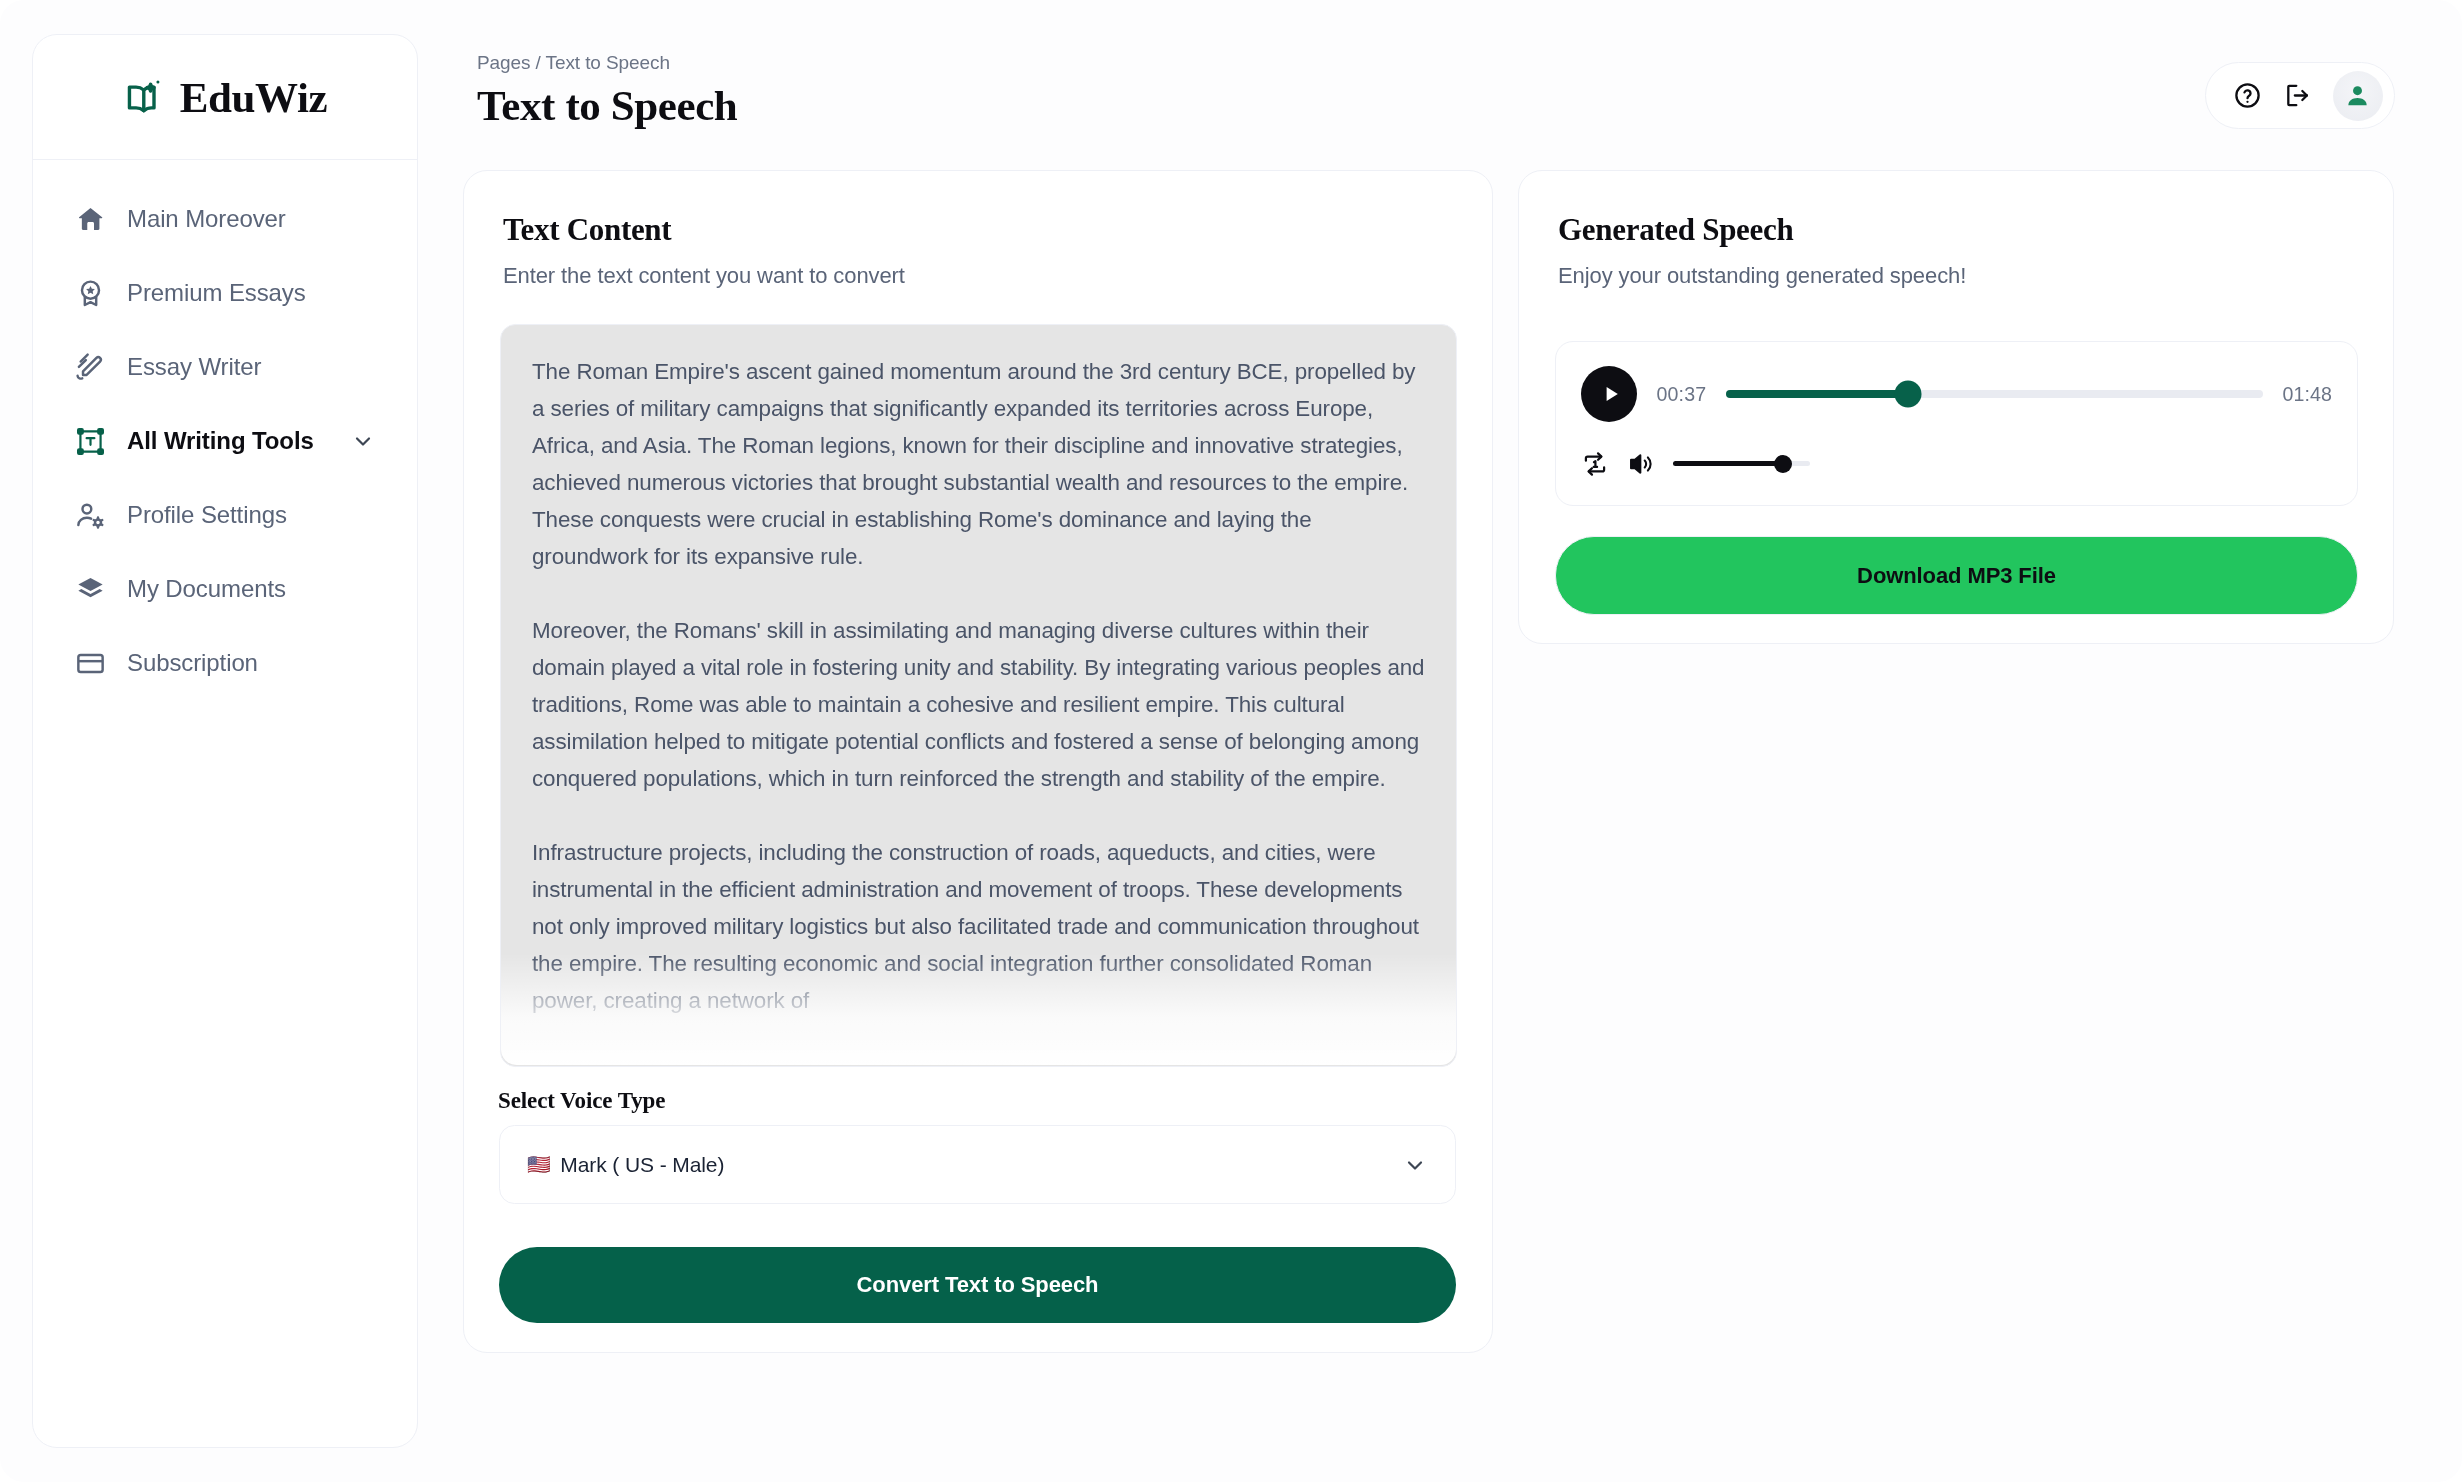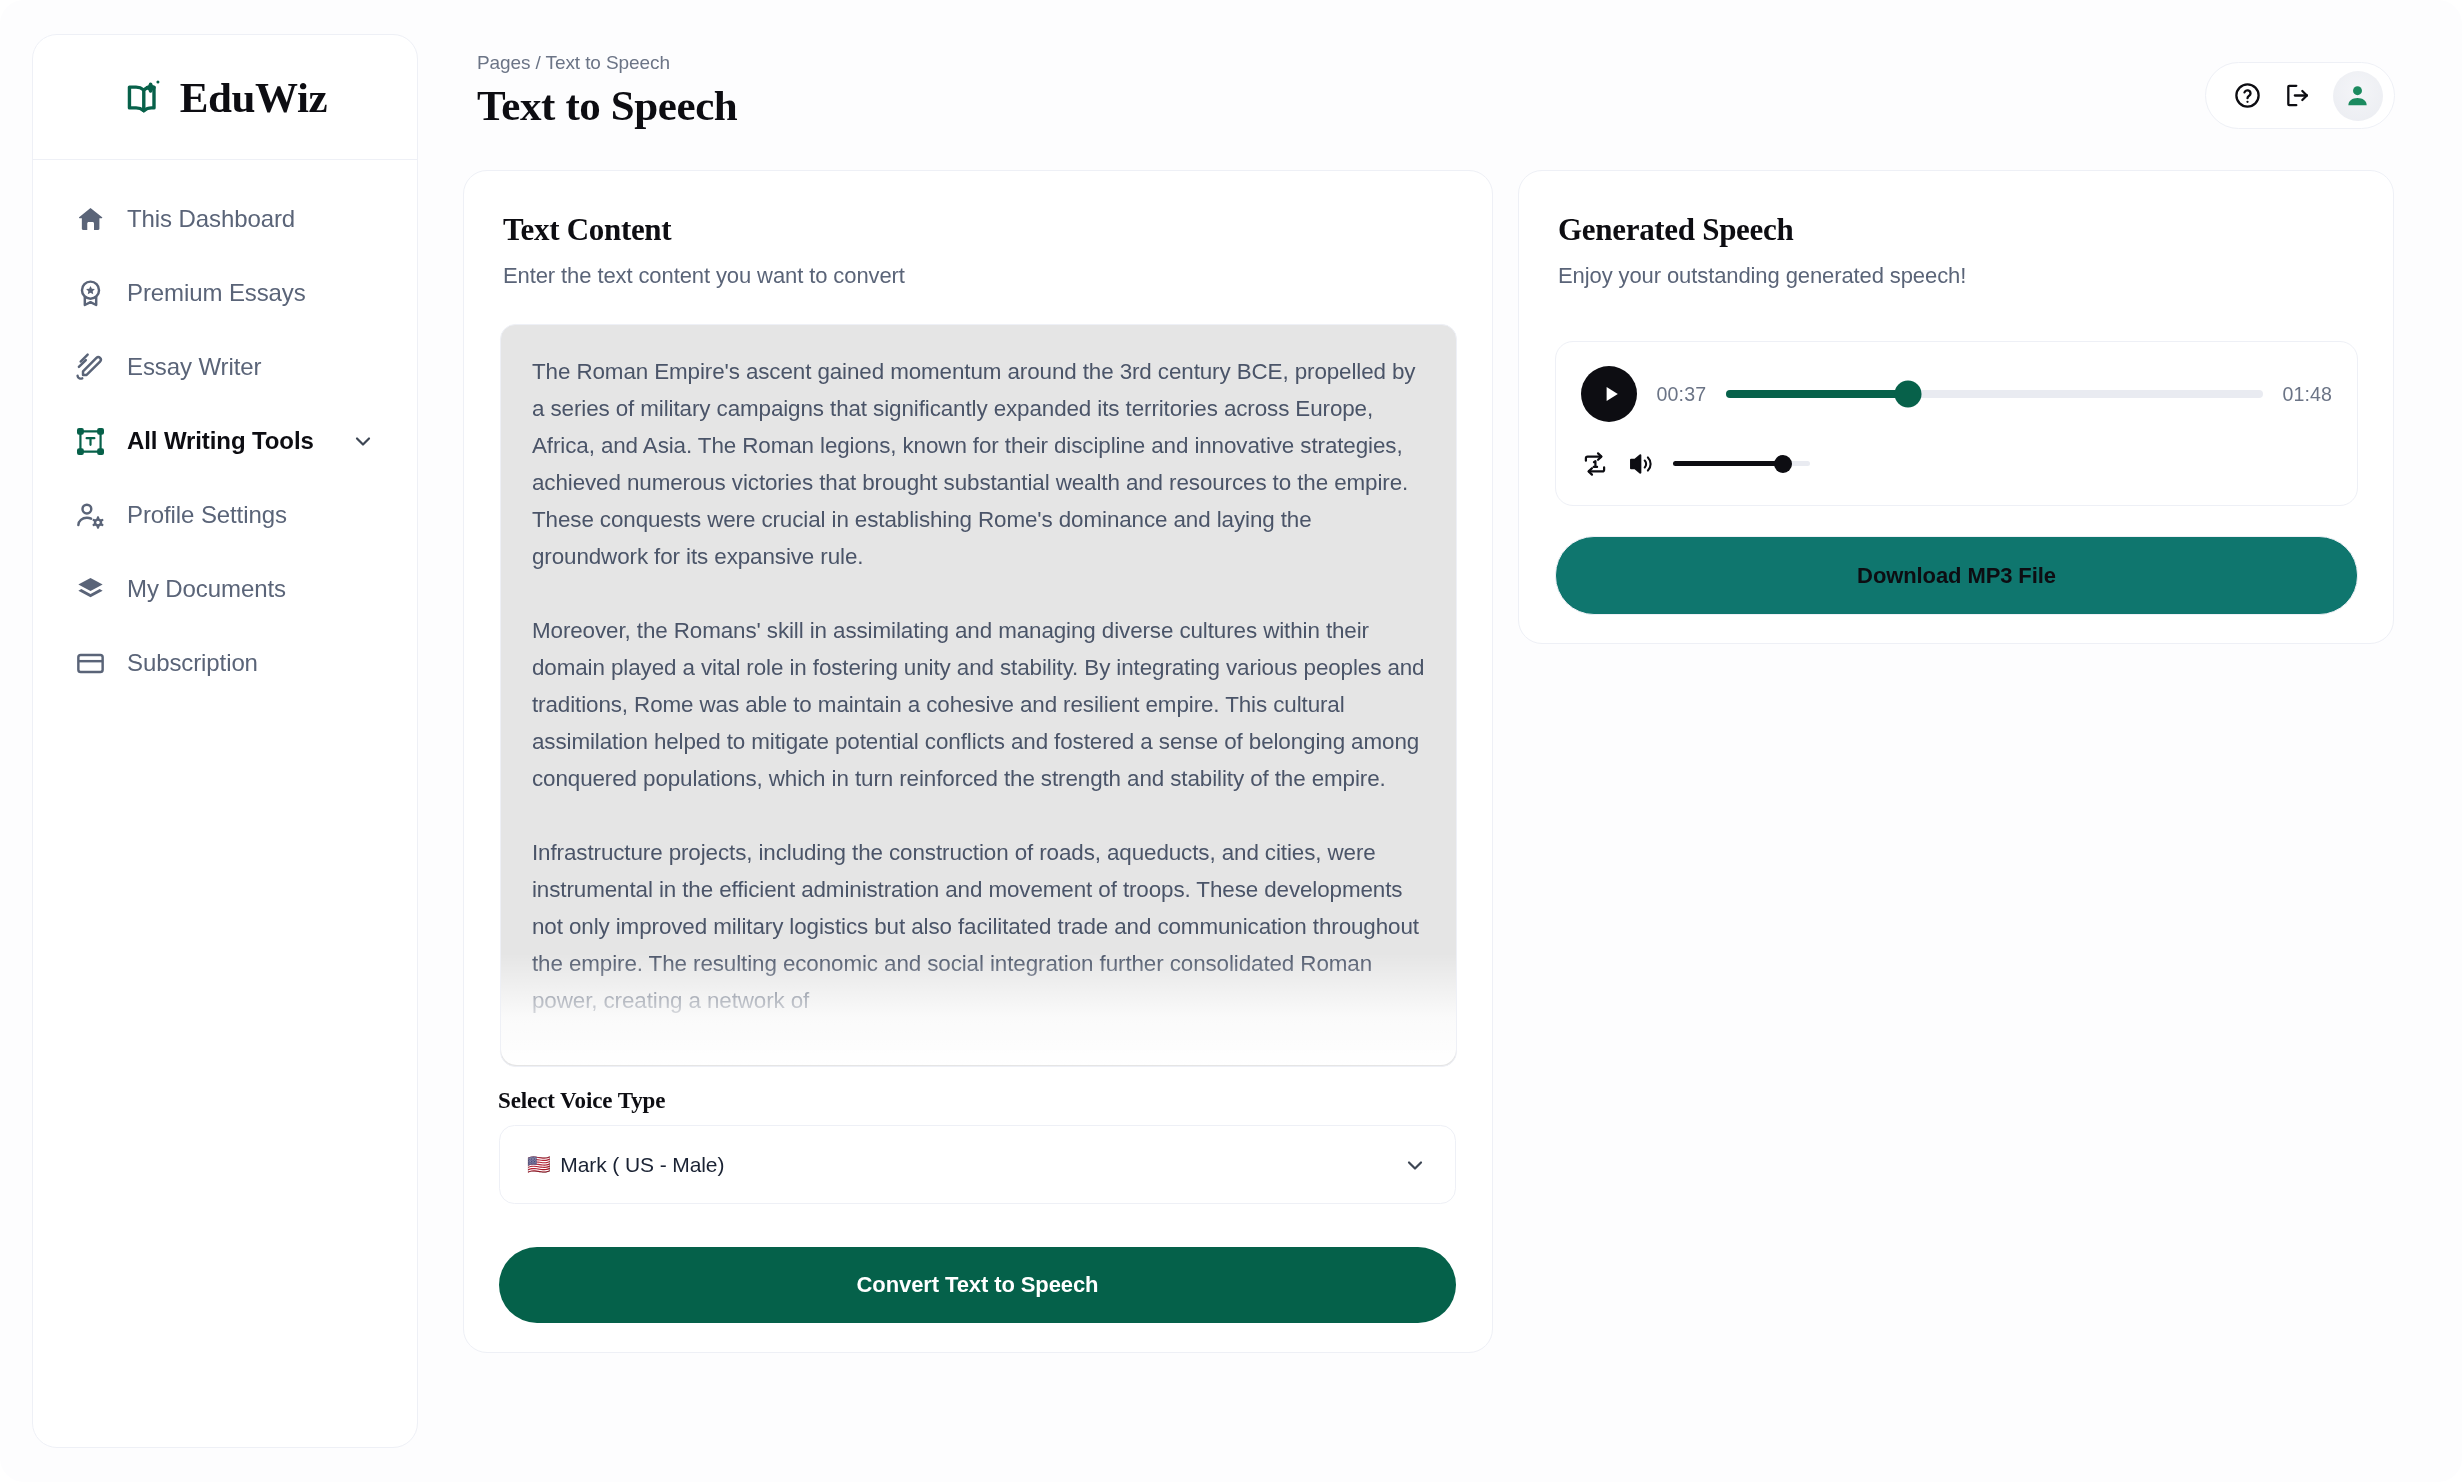--- a/index.html
+++ b/index.html
@@ -334,21 +334,21 @@
     width: 18px; height: 18px;
     background: #0d0d12;
     border-radius: 50%;
     cursor: grab;
   }
 
   #download-btn {
     position: absolute;
     left: 1555px; top: 536px;
     width: 803px; height: 79px;
-    background: #0f766e;
+    background: #22c55e;
     border: 1.4px solid #eef0f6;
     border-radius: 39px;
     font-family: "Liberation Sans", sans-serif;
     font-size: 22px;
     font-weight: 700;
     color: #0d0d12;
     letter-spacing: -0.1px;
     cursor: pointer;
   }
 </style>
@@ -372,21 +372,21 @@
     </div>
 
     <nav id="nav">
 
       <div class="nav-item">
         <span>
           <svg class="nav-icon" viewBox="0 0 24 24" fill="currentColor">
             <path d="M12 3.1 3.2 10.2c-.3.25-.1.75.3.75H5.3v8.3c0 .5.4.9.9.9h3.3v-5.1c0-.6.5-1.1 1.1-1.1h3c.6 0 1.1.5 1.1 1.1v5.1h3.3c.5 0 .9-.4.9-.9v-8.3h1.8c.4 0 .6-.5.3-.75L12 3.1z"></path>
           </svg>
         </span>
-        <span class="nav-label">This Dashboard</span>
+        <span class="nav-label">Main Moreover</span>
       </div>
 
       <div class="nav-item">
         <span>
           <svg class="nav-icon" viewBox="0 0 24 24" fill="none" stroke="currentColor" stroke-width="1.9" stroke-linejoin="round">
             <circle cx="12" cy="9.4" r="6.6"></circle>
             <path d="M12 6.1l1.05 2.15 2.35.33-1.7 1.66.4 2.34L12 11.47l-2.1 1.11.4-2.34-1.7-1.66 2.35-.33z" fill="currentColor" stroke="none"></path>
             <path d="M7.6 14.6v6.3l4.4-2.2 4.4 2.2v-6.3"></path>
           </svg>
         </span>

